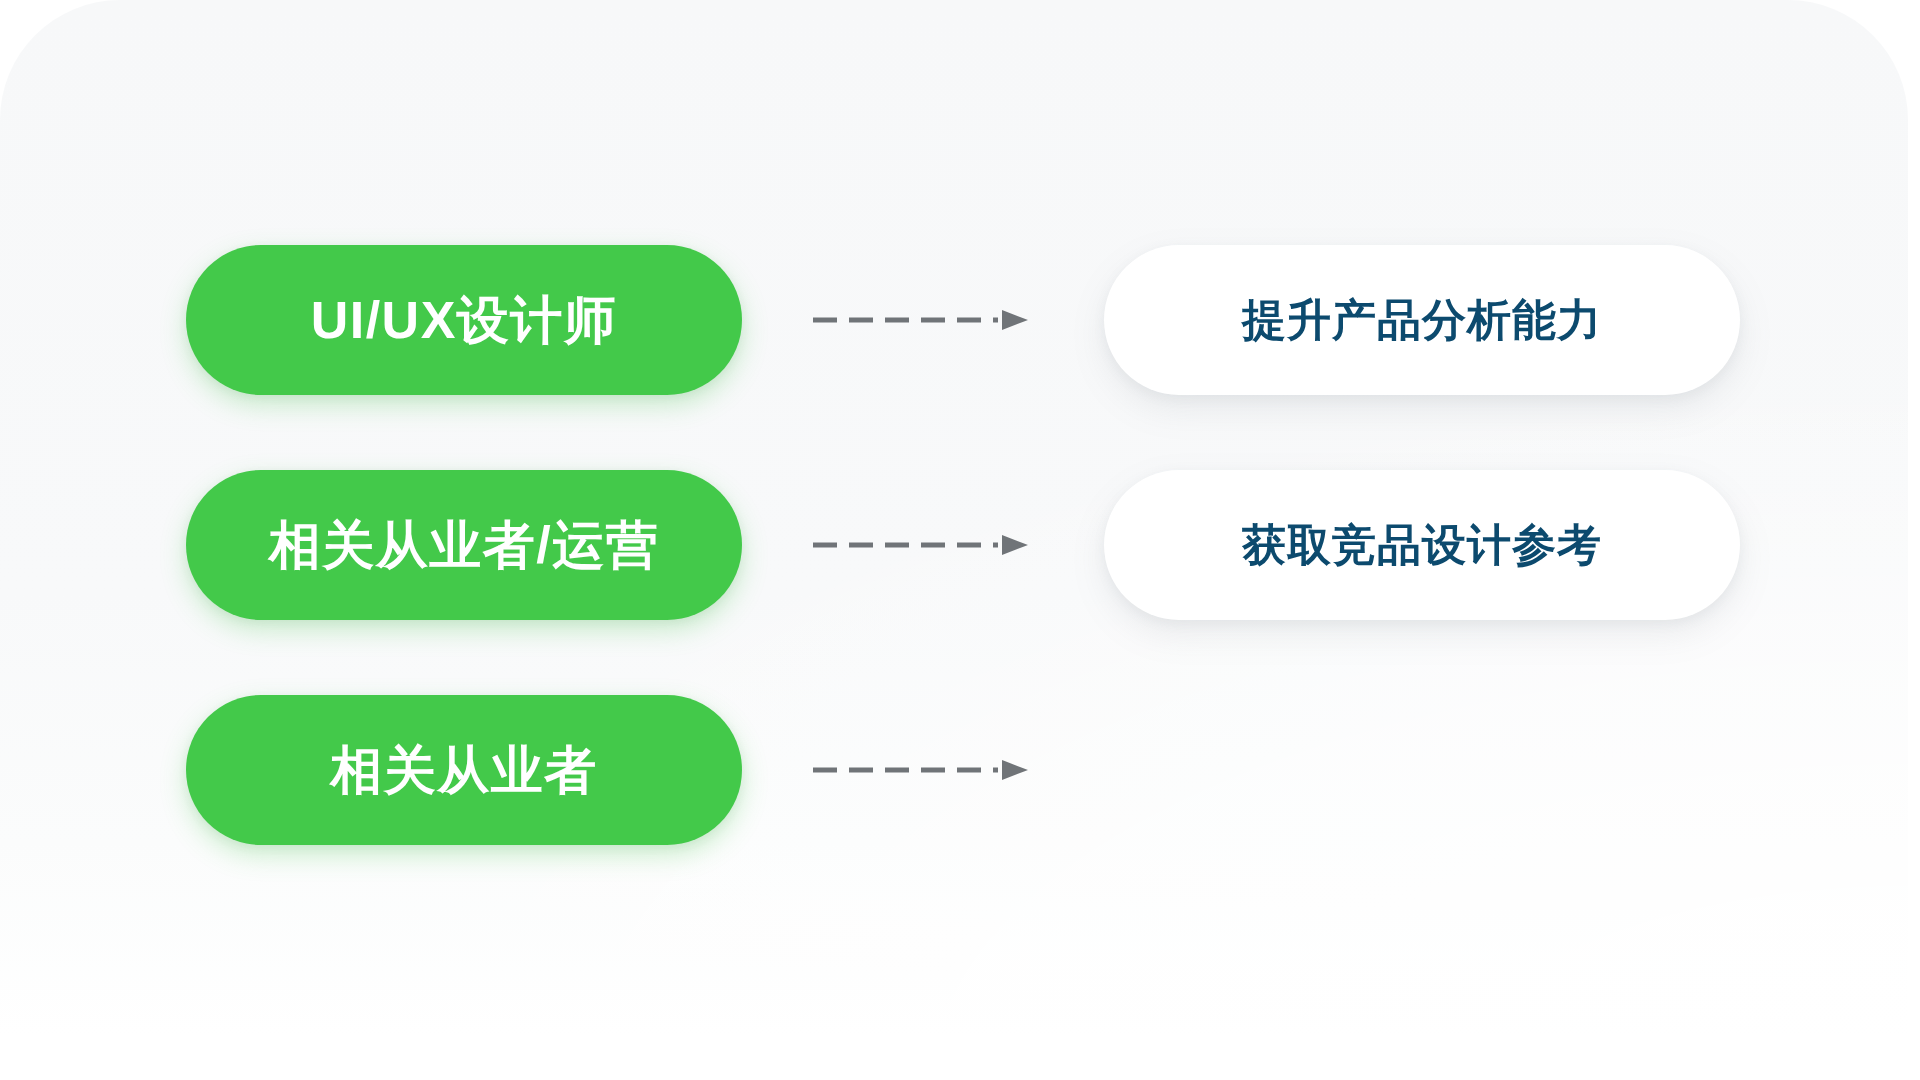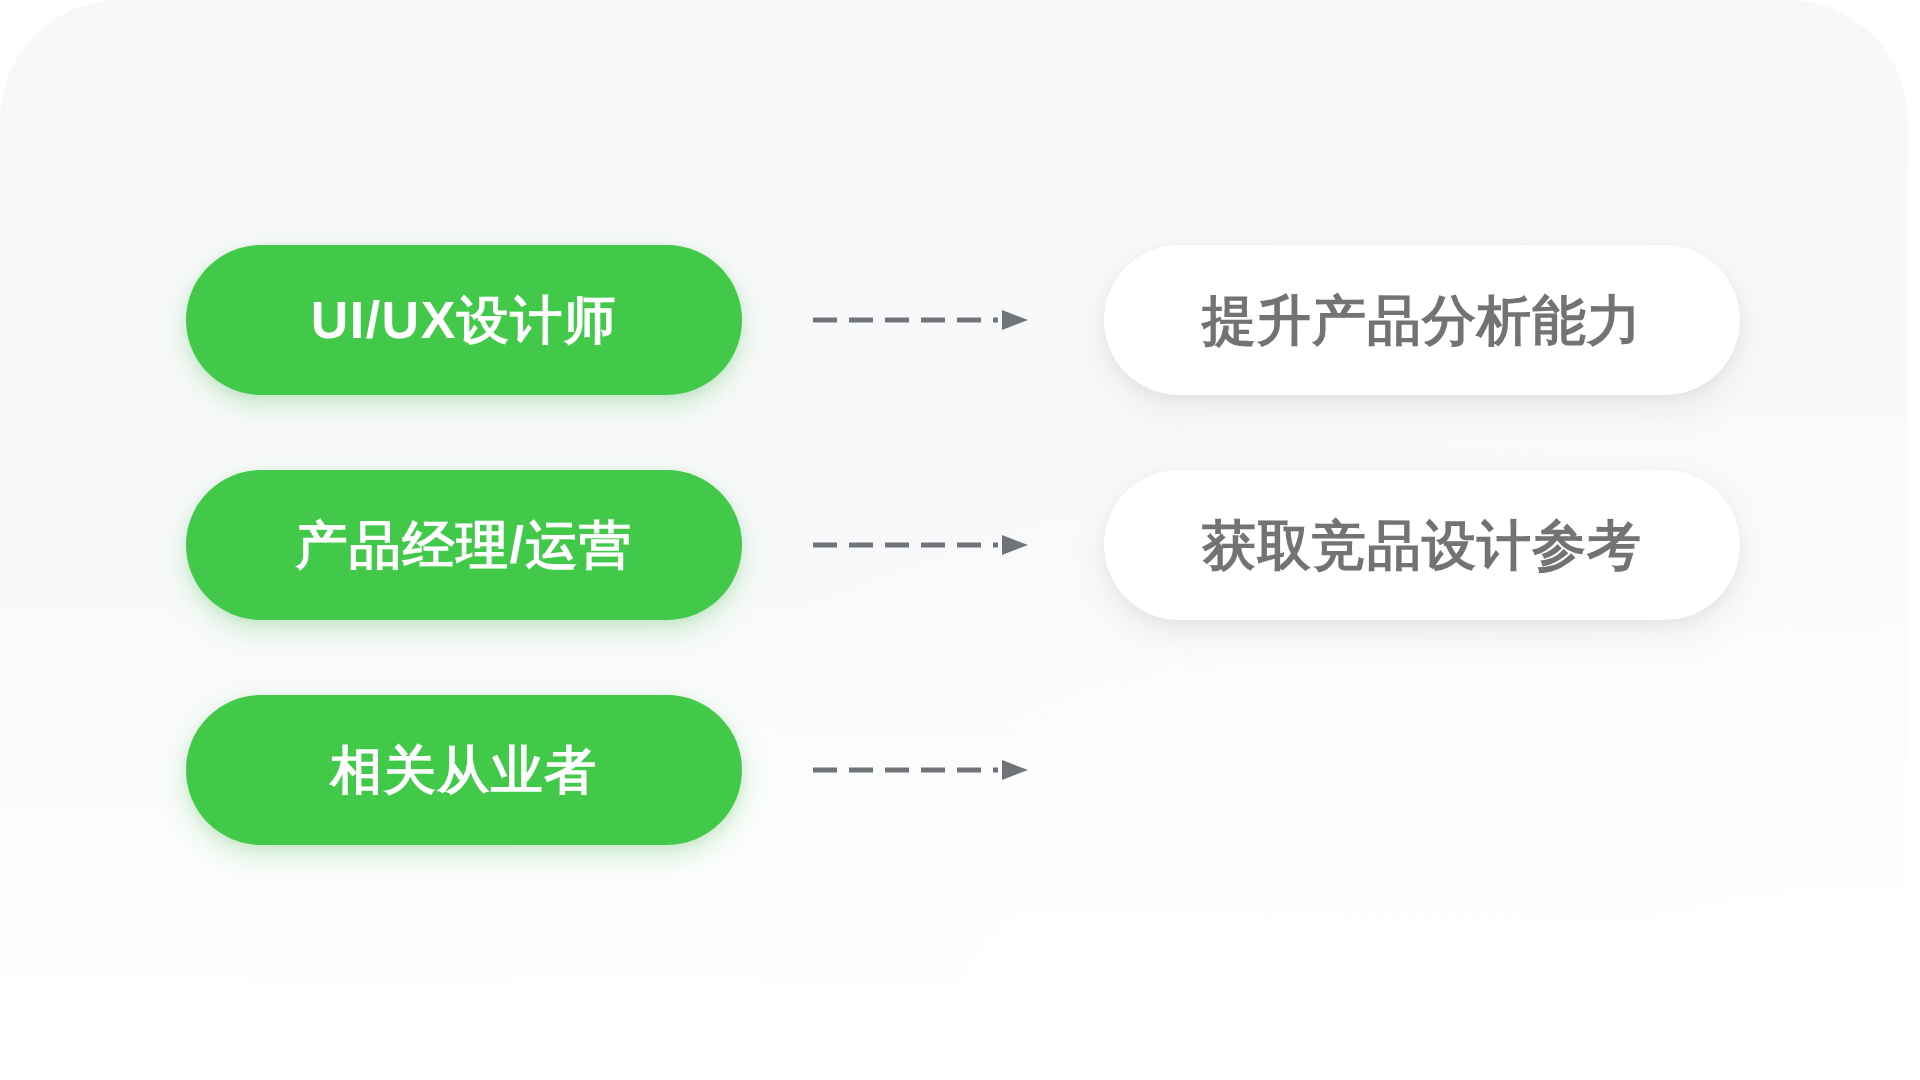--- a/index.html
+++ b/index.html
@@ -118,22 +118,22 @@
     background: #ffffff;
     box-shadow:
       0 14px 34px rgba(120, 128, 138, 0.13),
       0 4px 12px rgba(120, 128, 138, 0.08);
     display: flex;
     align-items: center;
     justify-content: center;
     box-sizing: border-box;
   }
   .card-white-label {
-    color: #737373;
-    font-size: 54px;
+    color: #0c4a6e;
+    font-size: 44px;
     font-weight: 700;
     letter-spacing: 1px;
     line-height: 1;
     white-space: nowrap;
     user-select: none;
     text-align: center;
   }
 </style>
 </head>
 <body>
@@ -159,21 +159,21 @@
 
       <div class="card-white">
         <span class="card-white-label">提升产品分析能力</span>
       </div>
 
     </div>
 
     <div class="row row-2">
 
       <div class="pill-green">
-        <span class="pill-green-label">产品经理/运营</span>
+        <span class="pill-green-label">相关从业者/运营</span>
       </div>
 
       <div class="connector">
         <svg width="222" height="24" viewBox="0 0 222 24" aria-hidden="true">
           <line x1="1" y1="12" x2="186" y2="12" stroke="#707478" stroke-width="5" stroke-linecap="butt" stroke-dasharray="24 12"></line>
           <polygon points="190,2 216,12 190,22" fill="#707478"></polygon>
         </svg>
       </div>
 
       <div class="card-white">

